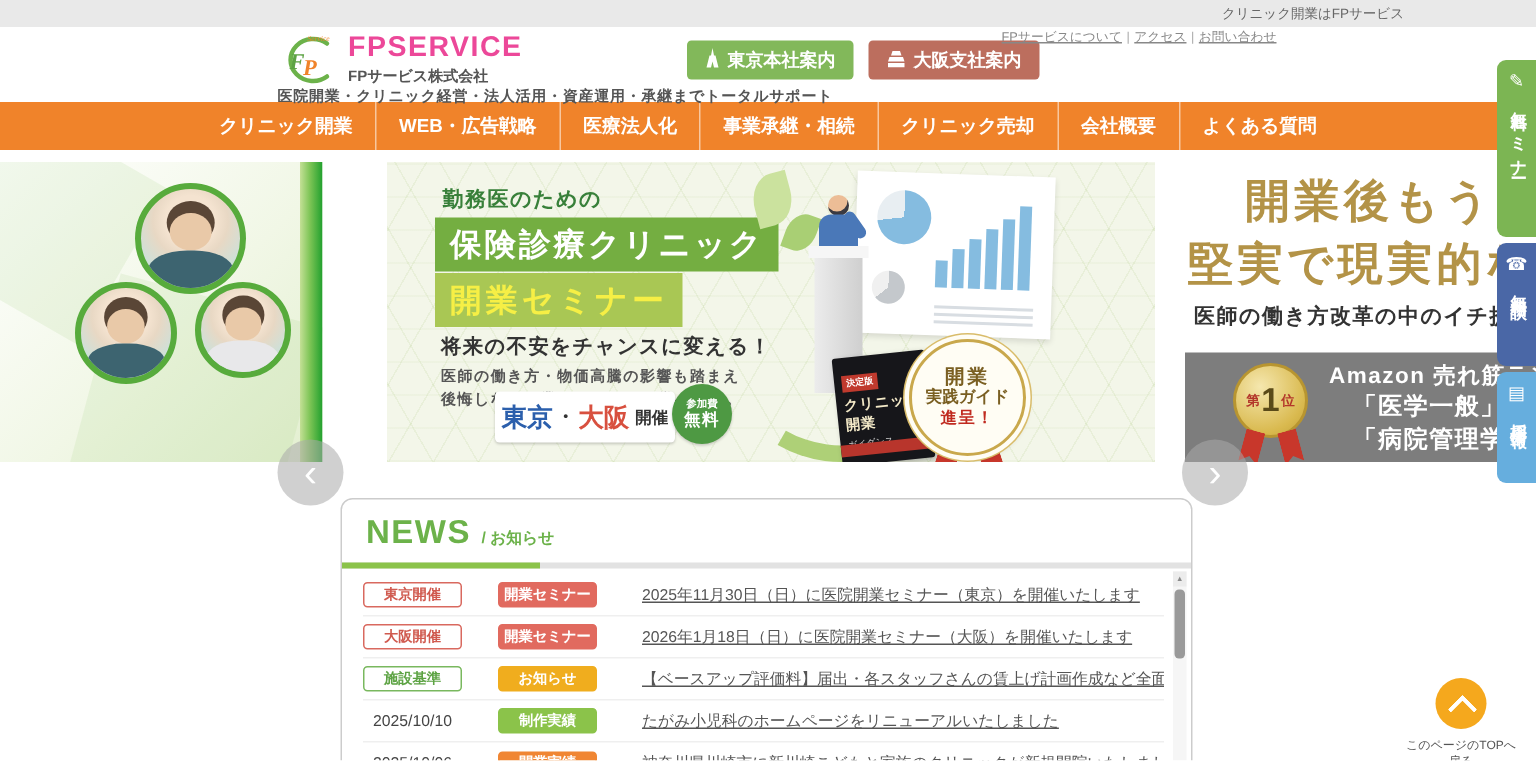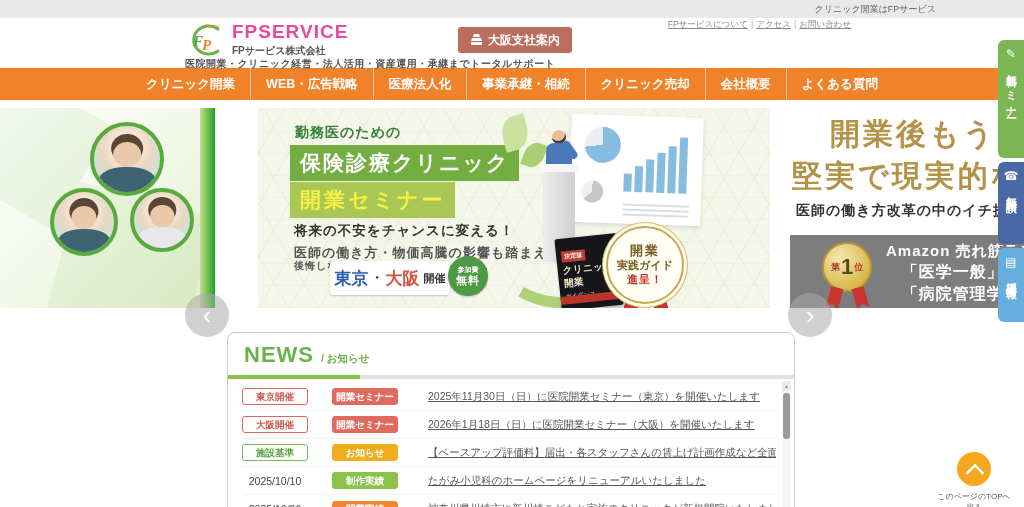--- a/index.html
+++ b/index.html
@@ -62,21 +62,21 @@
     background-image:
       repeating-linear-gradient(60deg, rgba(140,180,80,.10) 0 1px, transparent 1px 26px),
       repeating-linear-gradient(-60deg, rgba(140,180,80,.10) 0 1px, transparent 1px 26px),
       repeating-linear-gradient(0deg, rgba(140,180,80,.05) 0 1px, transparent 1px 22px); }
   .sem-lead { position:absolute; left:37px; top:16px; font-size:14px; font-weight:bold; color:#38803a; letter-spacing:1px; }
   .sem-band1 { position:absolute; left:32px; top:37px; background:#74ae41; color:#fff;
     font-size:21px; font-weight:bold; padding:4px 10px; letter-spacing:2px; }
   .sem-band2 { position:absolute; left:32px; top:74px; background:#a9c754; color:#f6ef45;
     font-size:21px; font-weight:bold; padding:4px 10px; letter-spacing:3px; }
   .sem-catch { position:absolute; left:36px; top:114px; font-size:13.5px; font-weight:bold; color:#333; letter-spacing:1px; }
-  .sem-desc1 { position:absolute; left:36px; top:136px; font-size:13px; font-weight:bold; color:#555; letter-spacing:1px; }
+  .sem-desc1 { position:absolute; left:36px; top:136px; font-size:10px; font-weight:bold; color:#555; letter-spacing:1px; }
   .sem-desc2 { position:absolute; left:36px; top:151px; font-size:10px; font-weight:bold; color:#555; letter-spacing:1px; }
   .city-box { position:absolute; left:72px; top:153px; width:120px; height:34px; background:#fff;
     border-radius:3px; box-shadow:0 1px 2px rgba(0,0,0,.2); display:flex; align-items:center;
     justify-content:center; gap:2px; }
   .city-box .tokyo { color:#2b5fac; font-size:17px; font-weight:bold; }
   .city-box .dot { color:#333; font-size:13px; font-weight:bold; }
   .city-box .osaka { color:#d8503f; font-size:17px; font-weight:bold; }
   .city-box .kaisai { color:#333; font-size:11px; font-weight:bold; margin-left:2px; }
   .fee-circle { position:absolute; left:190px; top:148px; width:40px; height:40px; border-radius:50%;
     background:#4e9943; color:#fff; display:flex; flex-direction:column; align-items:center;
@@ -220,20 +220,28 @@
           <text x="20" y="6" font-size="5" fill="#f0832a" font-family="Liberation Serif,serif" font-style="italic">Service</text>
         </svg>
       </span>
       <span class="logo-text">
         <div class="en">FPSERVICE</div>
         <div class="jp">FPサービス株式会社</div>
       </span>
     </div>
     <div class="tagline">医院開業・クリニック経営・法人活用・資産運用・承継までトータルサポート</div>
     <div class="hq-buttons">
+      <button class="hq-btn green">
+        <span>
+          <svg width="10" height="14" viewBox="0 0 10 14">
+              <path d="M5 0 L6 5 H4 Z M3 5 H7 L9 13 H6 L5 9 L4 13 H1 Z" fill="#fff"></path>
+            </svg>
+        </span>
+        <span>東京本社案内</span>
+      </button>
       <button class="hq-btn brick">
         <span>
           <svg width="13" height="13" viewBox="0 0 13 13">
               <path d="M4 2 H9 L10 5 H3 Z M2 6 H11 L12 9 H1 Z M1 10 H12 V13 H1 Z" fill="#fff"></path>
             </svg>
         </span>
         <span>大阪支社案内</span>
       </button>
     </div>
     <div class="toplinks">

